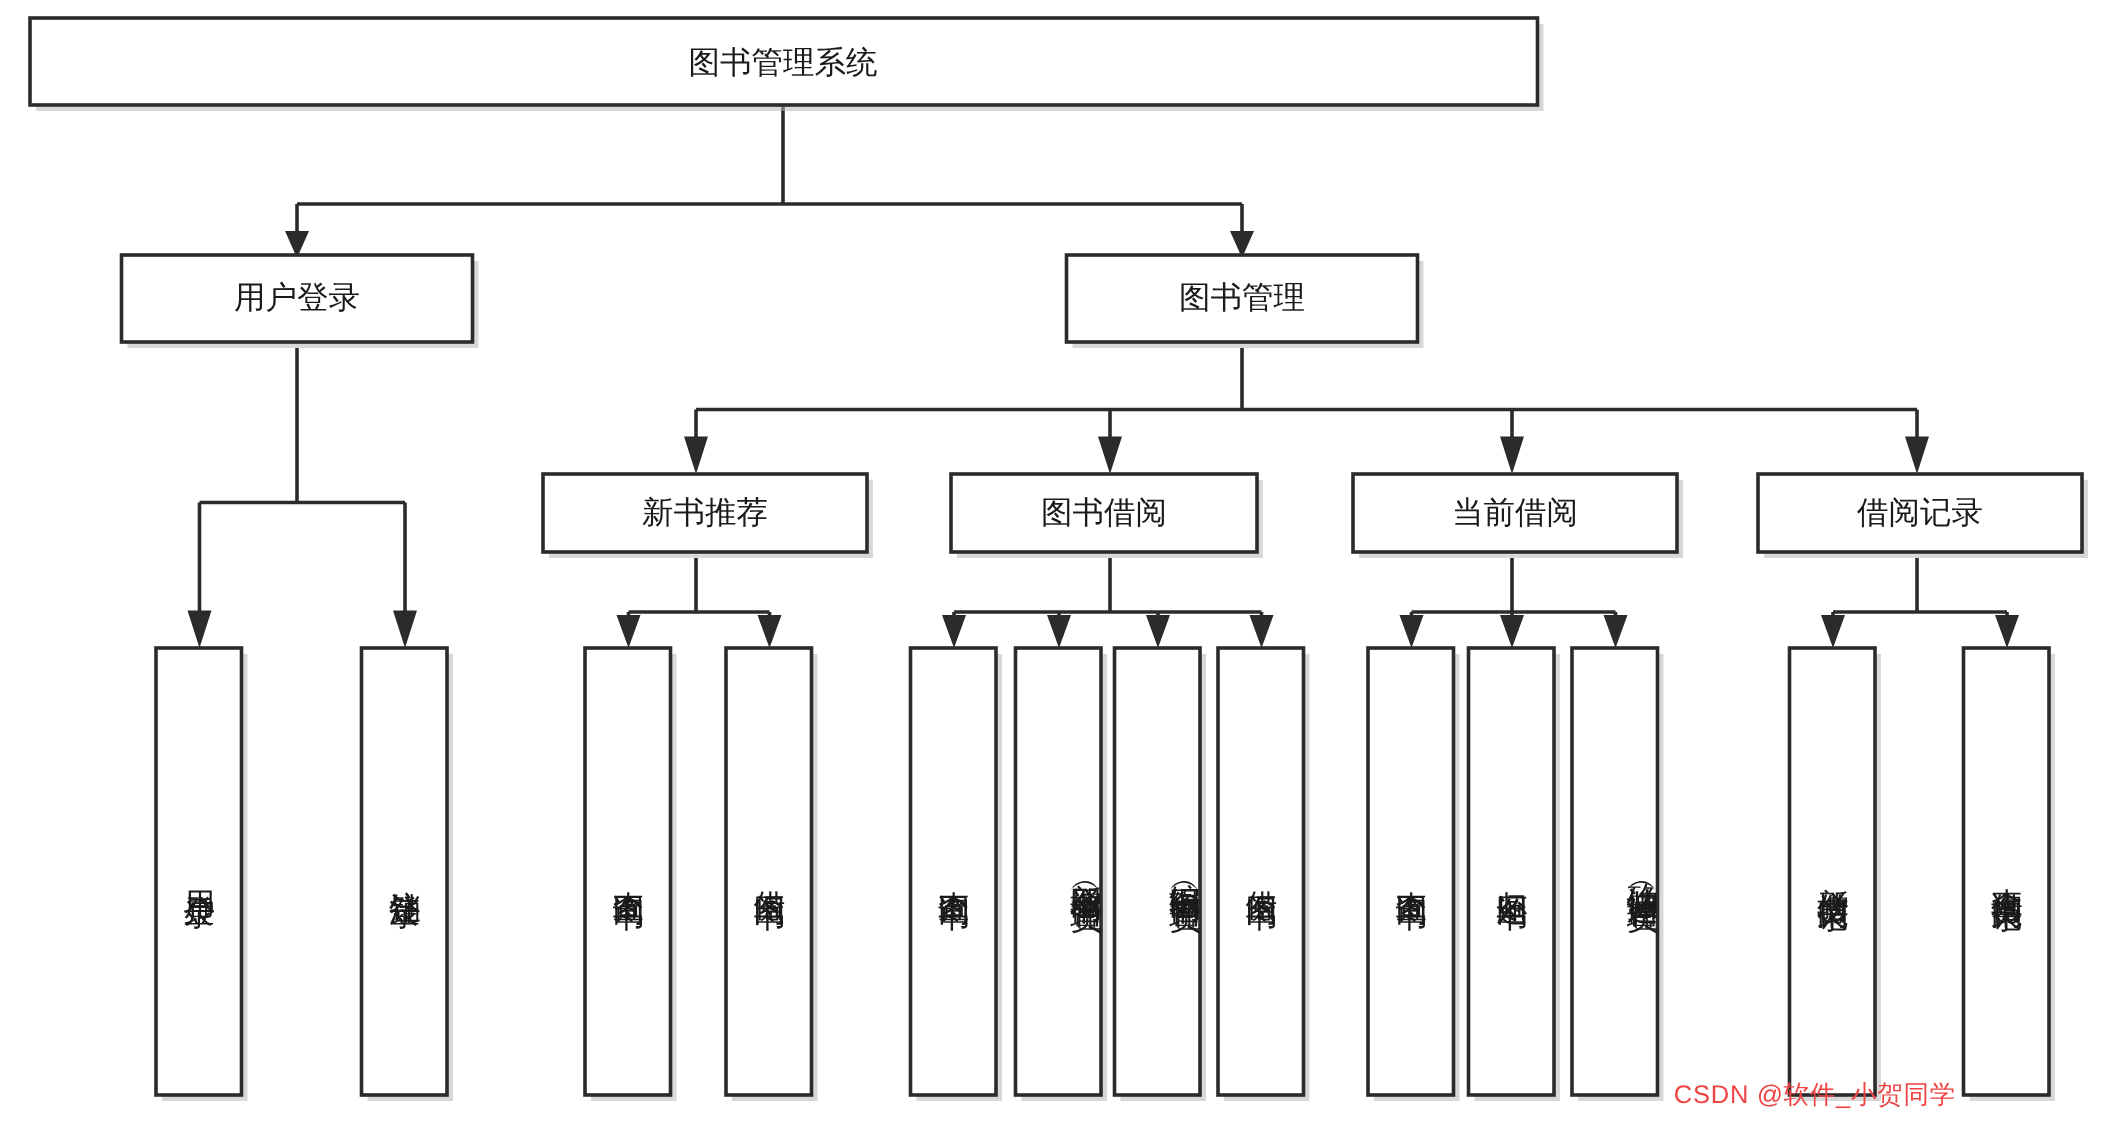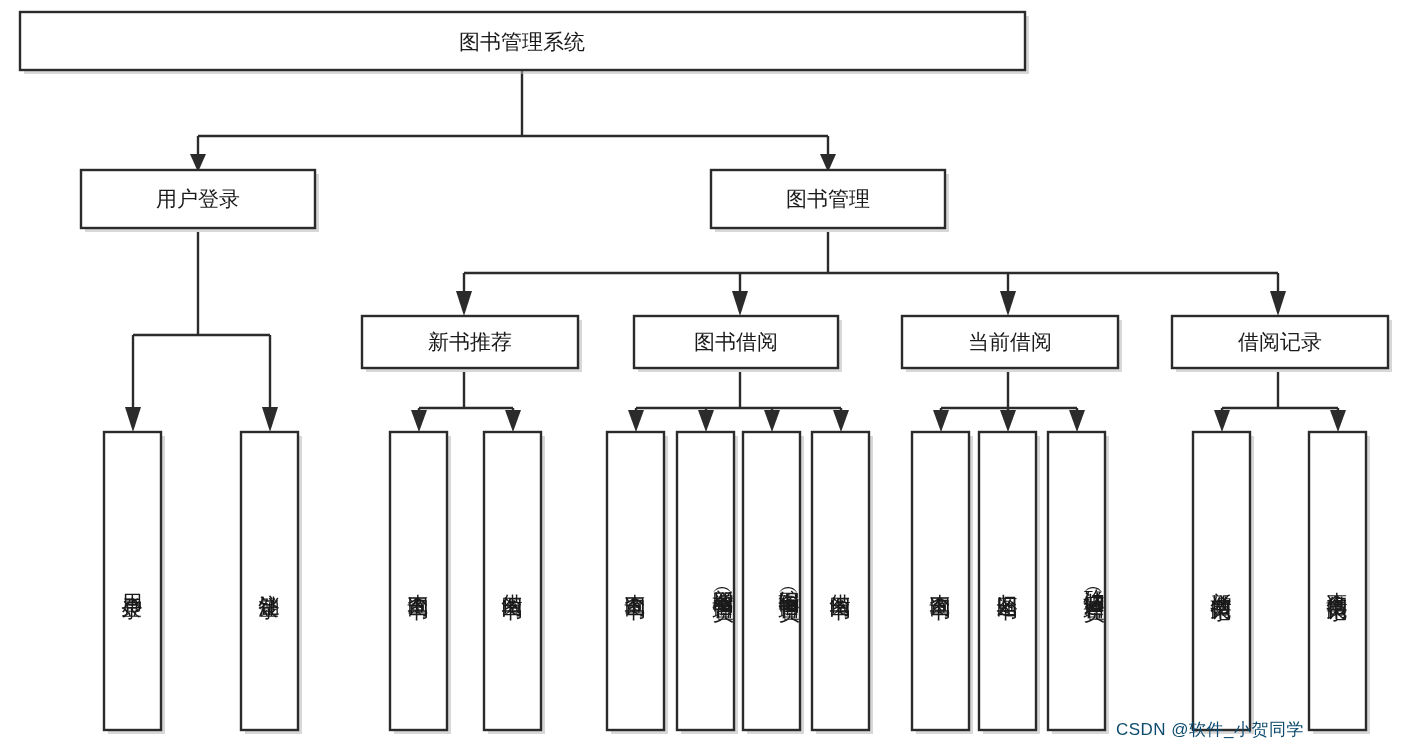--- a/index.html
+++ b/index.html
@@ -64,21 +64,21 @@
     white-space: nowrap;
     text-align: center;
     pointer-events: none;
   }
   #watermark {
     position: absolute;
     right: 10px;
     bottom: 6px;
     font-family: "Liberation Sans", "DejaVu Sans", sans-serif;
     font-size: 17px;
-    color: #0c4a6e;
+    color: #ef4444;
     letter-spacing: 0.5px;
     white-space: nowrap;
   }
 </style>
 </head>
 <body>
 
 <div id="diagram-root">
 
   <svg id="flow-svg" viewBox="0 0 1405 747">

